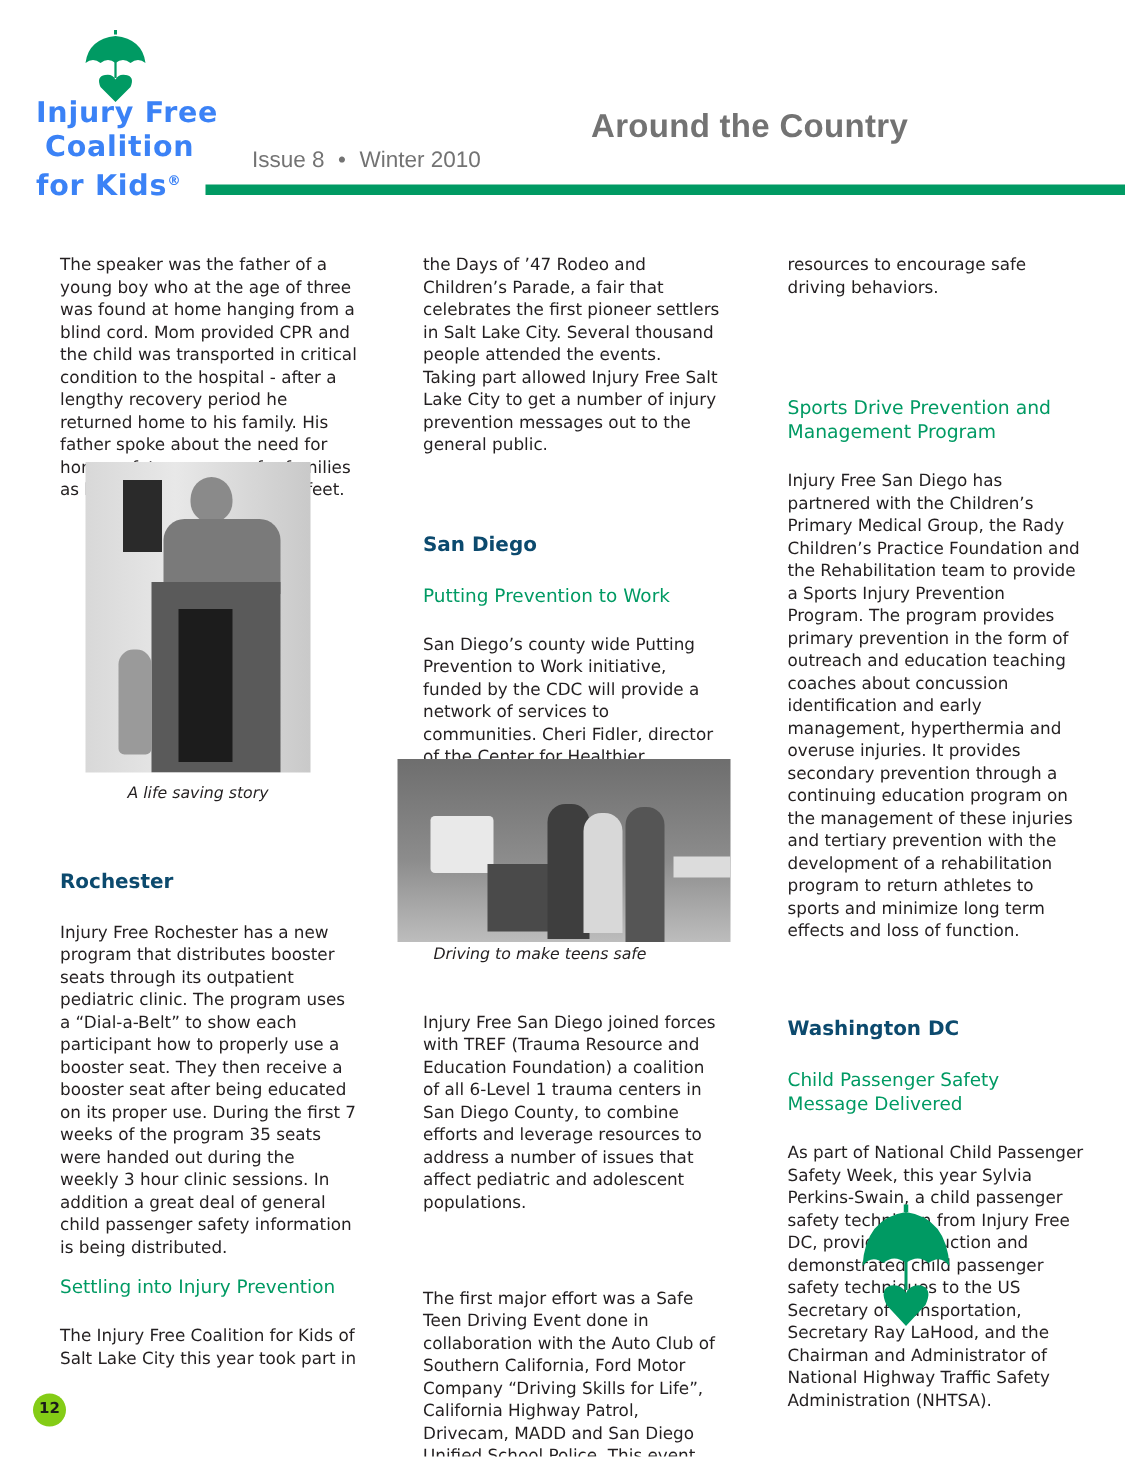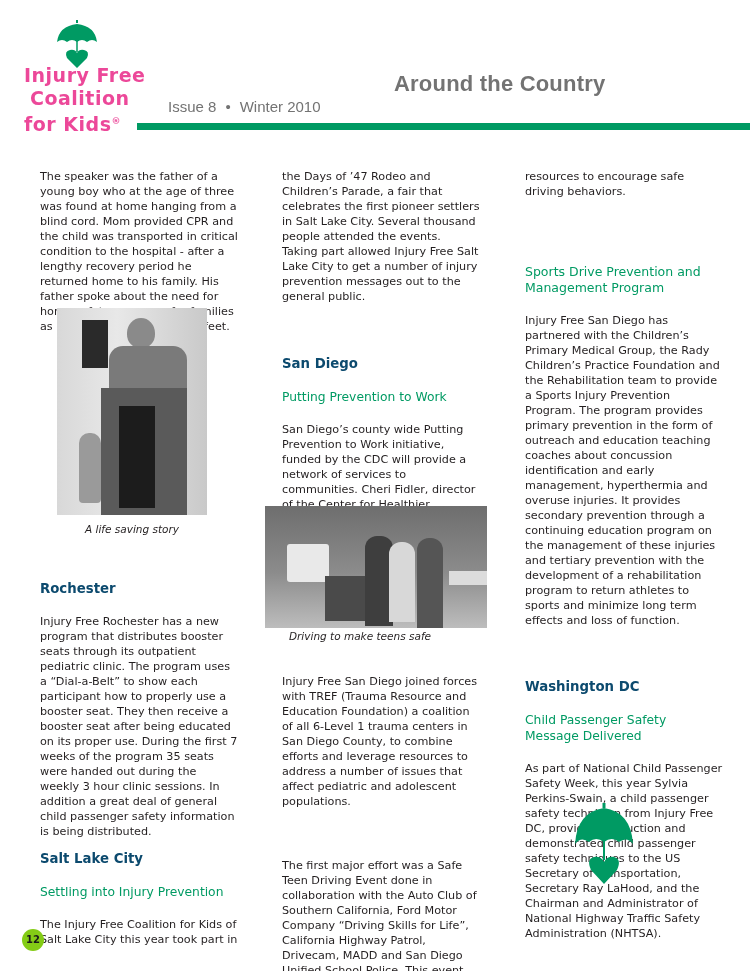--- a/index.html
+++ b/index.html
@@ -1,19 +1,19 @@
 <!DOCTYPE html>
 <html><head>
 <meta charset="utf-8">
 <style>
   html, body { margin: 0; padding: 0; background: #ffffff; }
   body { width: 750px; height: 971px; position: relative; overflow: hidden; font-family: "DejaVu Sans", sans-serif; color: #231f20; }
   .abs { position: absolute; }
   .logo { left: 22px; top: 18px; width: 140px; height: 120px; }
-  .logo-text { position: absolute; left: 2px; top: 46px; font-family: "DejaVu Sans", sans-serif; font-weight: bold; font-size: 19px; line-height: 23px; color: #ec4899; letter-spacing: 0.5px; }
+  .logo-text { position: absolute; left: 2px; top: 46px; font-family: "DejaVu Sans", sans-serif; font-weight: bold; font-size: 19px; line-height: 23px; color: #3b82f6; letter-spacing: 0.5px; }
   .logo-text span { display: block; }
   .logo-text .l2 { padding-left: 6px; }
   .reg { font-size: 9px; vertical-align: super; }
   .issue { left: 168px; top: 98px; font-family: "Liberation Sans", sans-serif; font-size: 15px; color: #737373; }
   .issue .dot { margin: 0 9px; }
   .title { left: 394px; top: 71px; font-family: "Liberation Sans", sans-serif; font-weight: bold; font-size: 22px; color: #737373; letter-spacing: 0.2px; }
   .rule { left: 137px; top: 123px; width: 613px; height: 7px; background: #009a63; }
   .col { position: absolute; width: 232px; font-size: 11.2px; line-height: 15px; color: #231f20; }
   .col p { margin: 17px; }
   .h1 { color: #0c4a6e; font-weight: bold; font-size: 13.3px; line-height: 17px; }
@@ -60,21 +60,20 @@
   <div class="abs" style="left:22px;top:125px;width:22px;height:70px;background:#9a9a9a;border-radius:10px 10px 4px 4px;"></div>
 </div>
 <div class="caption" style="left:57px; top:523px; width:150px;">A life saving story</div>
 
 <div class="col" style="left:23px; top:563px;">
   <p class="h1">Rochester</p>
   <p>Injury Free Rochester has a new program that distributes booster seats through its outpatient pediatric clinic. The program uses a “Dial-a-Belt” to show each participant how to properly use a booster seat.  They then receive a booster seat after being educated on its proper use.  During the first 7 weeks of the program 35 seats were handed out during the weekly 3 hour clinic sessions.  In addition a great deal of general child passenger safety information is being distributed.</p>
 </div>
 
 <div class="col" style="left:23px; top:833px;">
-  <p class="h1">Salt Lake City</p>
   <p class="h2">Settling into Injury Prevention</p>
   <p>The Injury Free Coalition for Kids of Salt Lake City this year took part in</p>
 </div>
 
 <div class="col" style="left:265px; top:152px;">
   <p>the Days of ’47 Rodeo and Children’s Parade, a fair that celebrates the first pioneer settlers in Salt Lake City. Several thousand people attended the events.  Taking part allowed Injury Free Salt Lake City to get a number of injury prevention messages out to the general public.</p>
   <p style="height:17px;"></p>
   <p class="h1">San Diego</p>
   <p class="h2">Putting Prevention to Work</p>
   <p>San Diego’s county wide Putting Prevention to Work initiative, funded by the CDC will provide a network of services to communities. Cheri Fidler, director of the Center for Healthier Communities, will be assuming a leadership role in forming and maintaining a task force for pedestrian safety and Safe Routes to School Program, a program that is a part of the iniative.</p>

